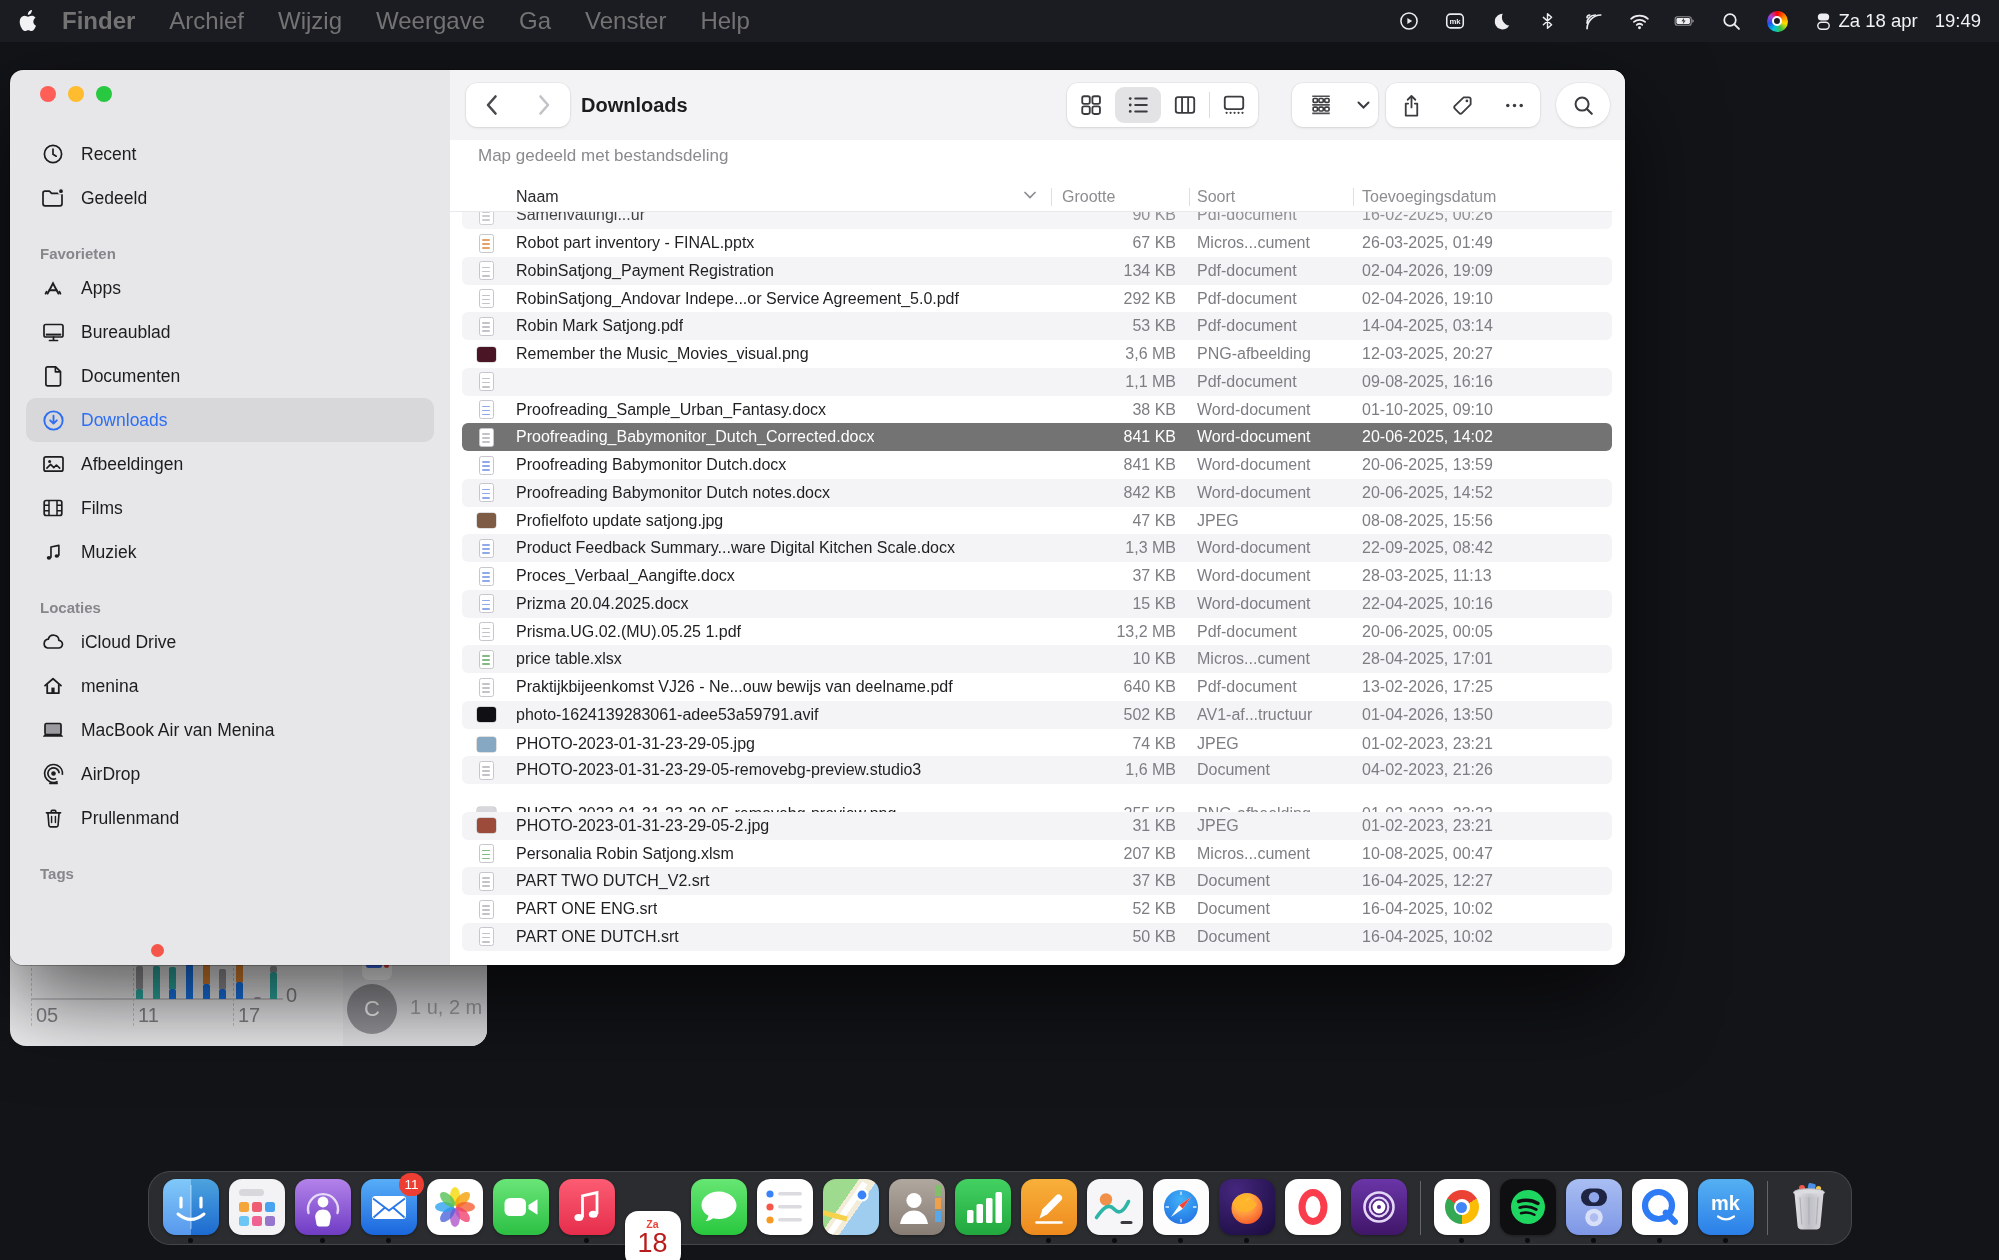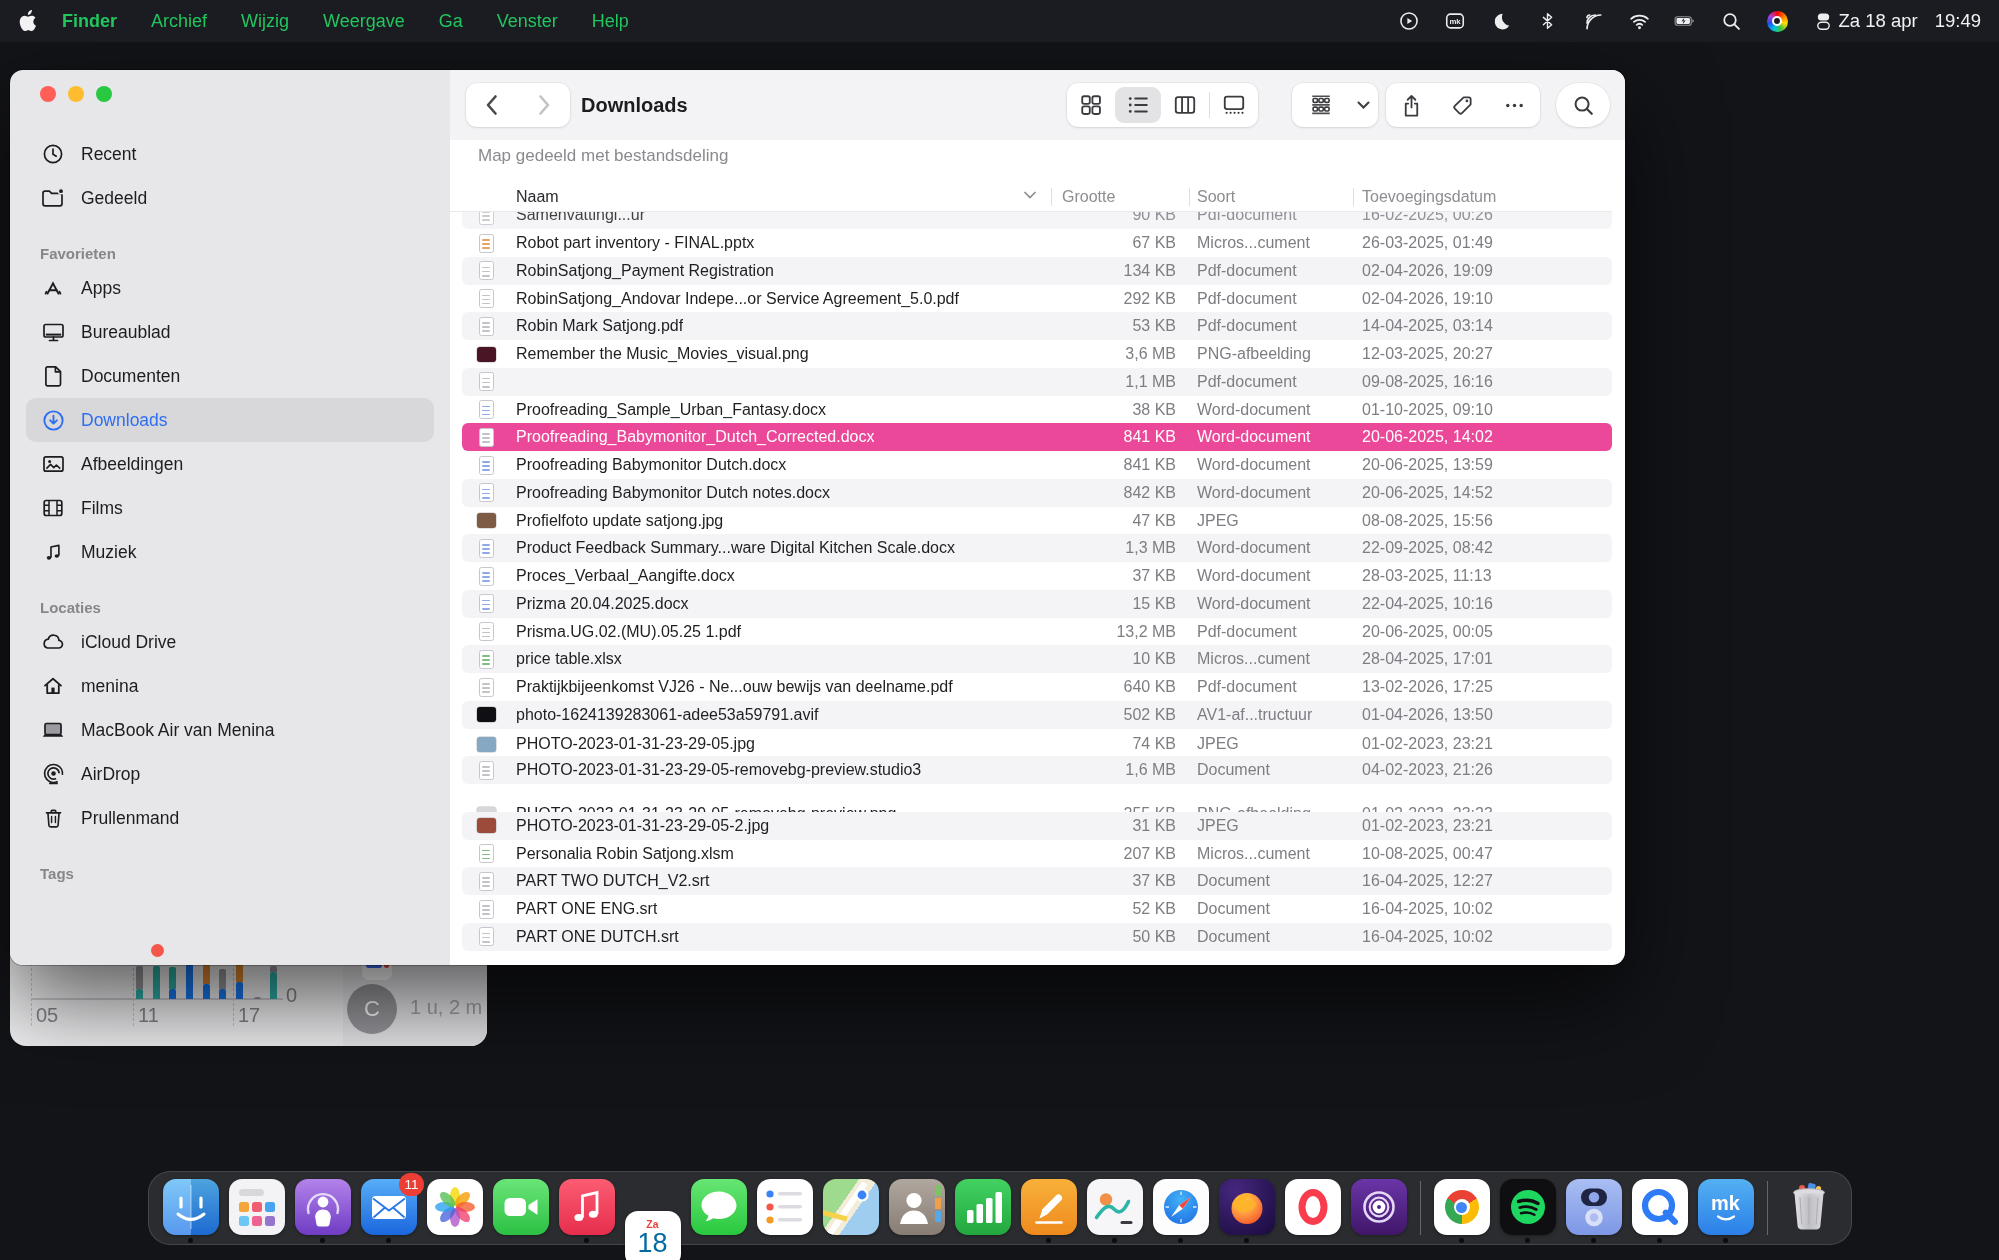--- a/index.html
+++ b/index.html
@@ -3,21 +3,21 @@
 <meta charset="utf-8">
 <style>
   *{margin:0;padding:0;box-sizing:border-box}
   html,body{width:1999px;height:1260px}
   body{position:relative;overflow:hidden;background:#131418;font-family:"Liberation Sans","DejaVu Sans",sans-serif;-webkit-font-smoothing:antialiased}
   svg{display:block}
 
   
   #menubar{position:absolute;left:0;top:0;width:100%;height:42px;background:rgba(27,29,34,.97);display:flex;align-items:center;padding:0 18px;color:#f2f2f4;z-index:50}
   #menubar .apple{width:19px;height:22px;margin-right:8px;fill:#f2f2f4}
-  .menu-item{font-size:18px;padding:0 17px;color:#22c55e;white-space:nowrap}
+  .menu-item{font-size:24px;padding:0 17px;color:#737373;white-space:nowrap}
   .menu-item.app{font-weight:700}
   #status{margin-left:auto;display:flex;align-items:center;gap:23px}
   .status-icon{width:23px;height:23px;display:flex;align-items:center;justify-content:center;color:#ededf0}
   .status-icon svg{stroke:#ededf0;fill:none}
   #clock{display:flex;gap:17px;font-size:18.5px;margin-left:4px}
   .colorwheel{width:21px;height:21px;border-radius:50%;background:conic-gradient(#f00,#ff8000,#ffe000,#40c040,#00c8d8,#2050f0,#b040d0,#f00);position:relative}
   .colorwheel::after{content:"";position:absolute;inset:5.5px;background:#1b1d22;border-radius:50%;border:2px solid #fff}
 
   
   #window{position:absolute;left:10px;top:70px;width:1615px;height:895px;border-radius:13px;overflow:hidden;display:flex;box-shadow:0 35px 90px rgba(0,0,0,.65),0 0 0 1px rgba(0,0,0,.25);z-index:20}
@@ -47,21 +47,21 @@
   #colhead span{position:absolute;line-height:30px;white-space:nowrap}
   #col-name{left:66px;color:#2a2a2e;font-weight:500}
   #col-size{left:612px}
   #col-kind{left:747px}
   #col-date{left:912px}
   .colsep{position:absolute;top:6px;width:1px;height:18px;background:#dfdfe3}
   #sort-chev{position:absolute;left:574px;top:9px;color:#8c8c91}
   #rows{position:absolute;left:0;top:142px;right:0;bottom:0;overflow:hidden}
   .file-row{position:absolute;left:12px;width:1150px;height:28px;border-radius:6px;font-size:16px;color:#1f1f22}
   .file-row.stripe{background:#f4f4f6}
-  .file-row.selected{background:#ec4899;color:#fff}
+  .file-row.selected{background:#737373;color:#fff}
   .file-row .fr-icon{position:absolute;left:14px;top:4px;width:20px;height:20px;display:flex;align-items:center;justify-content:center}
   .fr-name{position:absolute;left:54px;top:0;line-height:28px;max-width:520px;white-space:nowrap;overflow:hidden}
   .fr-size,.fr-kind,.fr-date{position:absolute;top:0;line-height:28px;color:#7d7d83;white-space:nowrap}
   .file-row.selected .fr-size,.file-row.selected .fr-kind,.file-row.selected .fr-date{color:#fff}
   .fr-size{left:558px;width:156px;text-align:right}
   .fr-kind{left:735px}
   .fr-date{left:900px}
   #partial-clip{position:absolute;left:0;top:0;right:0;height:17px;overflow:hidden;opacity:.85;filter:blur(.6px)}
   .fi-doc{position:relative;width:15px;height:19px;background:#fff;border:1px solid #c6c6cc;border-radius:2.5px;display:flex;flex-direction:column;gap:2.5px;padding:4.5px 2.5px 0}
   .fi-doc i{height:1.6px;border-radius:1px;background:#c2c2c8}
@@ -917,21 +917,21 @@
             <ellipse cx="34.3" cy="35.2" rx="4.4" ry="3.5" fill="#fff"></ellipse>
           </svg>
         </div>
       </div>
       <div class="dock-dot"></div>
     </div>
     <div class="dock-item">
       <div class="tile" style="box-shadow: rgba(0, 0, 0, 0.35) 0px 1px 3px; margin-top: 32px;">
         <div class="art" style="background: rgb(255, 255, 255);">
           <div style="position:absolute;top:7px;width:100%;text-align:center;font-size:10.5px;font-weight:700;color:#ec4138">Za</div>
-          <div style="position:absolute;top:17px;width:100%;text-align:center;font-size:27px;font-weight:300;color:#0369a1">18</div>
+          <div style="position:absolute;top:17px;width:100%;text-align:center;font-size:27px;font-weight:300;color:#b91c1c">18</div>
         </div>
       </div>
       <div class="dock-dot"></div>
     </div>
     <div class="dock-item">
       <div class="tile" style="box-shadow: rgba(0, 0, 0, 0.35) 0px 1px 3px;">
         <div class="art" style="background: linear-gradient(rgb(103, 230, 116), rgb(40, 200, 62));">
           <svg viewBox="0 0 56 56" style="position:absolute;inset:0">
             <path d="M28 12.5c-9.7 0-17.5 6-17.5 13.4 0 4.4 2.7 8.3 6.9 10.7-.2 2-1.1 3.8-2.9 5.4 3-.2 5.6-1.2 7.6-2.8 1.9.5 3.9.8 5.9.8 9.7 0 17.5-6 17.5-13.5S37.7 12.5 28 12.5z" fill="#fff"></path>
           </svg>

